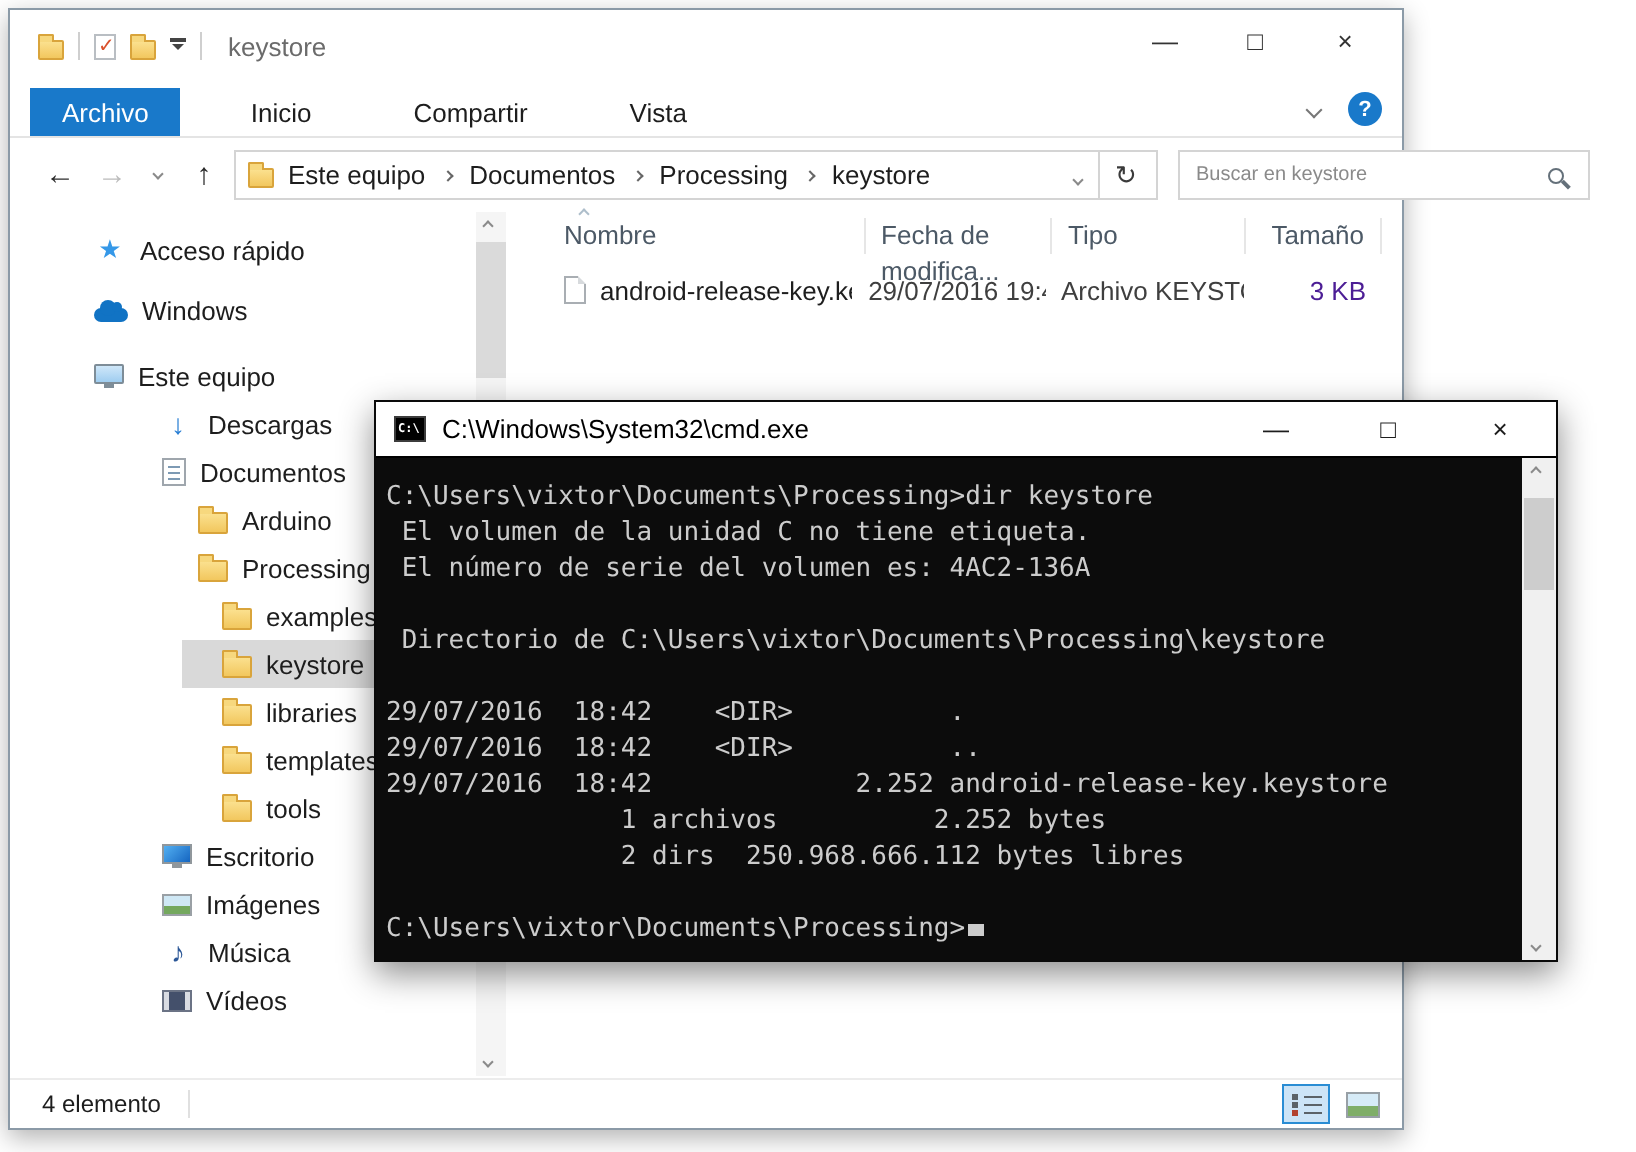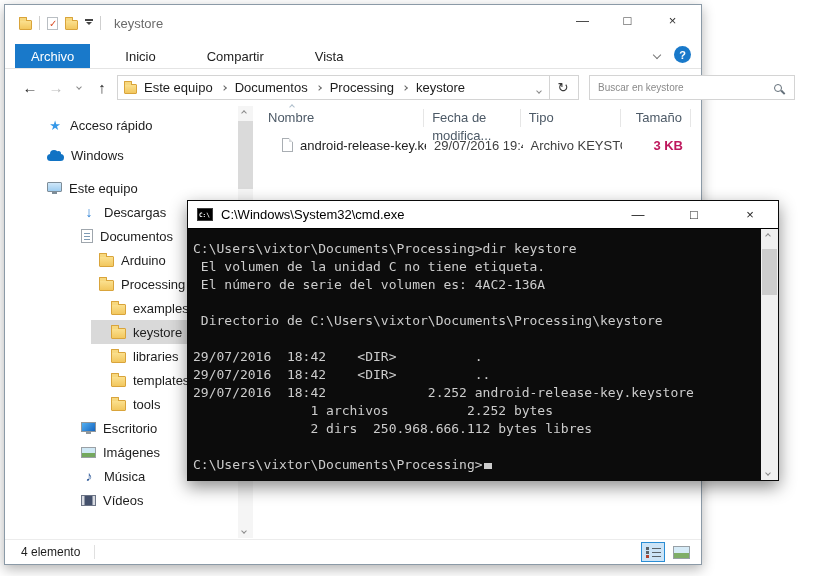--- a/index.html
+++ b/index.html
@@ -99,29 +99,29 @@
   .side-scroll { position:absolute; left:233px; top:2px; width:15px; height:432px; background:#f5f5f5; }
   .side-scroll .thumb { position:absolute; left:0; top:15px; width:15px; height:68px; background:#dadada; }
   .scroll-arrow { position:absolute; left:4px; }
   .scroll-arrow.topA { top:5px; } .scroll-arrow.botA { bottom:5px; }
   .chev.gray { border-color:#8a8a8a; }
 
   
   .filelist { position:absolute; left:255px; top:0; right:10px; }
   .fl-head { display:flex; height:27px; align-items:center; font-size:13px; color:#4c5966; position:relative; }
   .fl-col { padding-left:8px; border-right:1px solid #e6e6e6; height:18px; line-height:18px; }
-  .col-name { width:193px; } .col-date { width:113px; } .col-type { width:117px; } .col-size { width:80px; text-align:right; padding-right:8px; }
+  .col-name { width:193px;margin-left:14px; } .col-date { width:113px; } .col-type { width:117px; } .col-size { width:80px; text-align:right; padding-right:8px; }
   .sort-ind { position:absolute; left:30px; top:1px; }
   .chev.sort { width:4px; height:4px; border-color:#aebecb; }
   .fl-row { display:flex; align-items:center; height:22px; font-size:13px; color:#1e1e1e; margin-top:3px; }
   .cell { padding-left:8px; white-space:nowrap; overflow:hidden; }
   .cell-name { width:193px; display:flex; align-items:center; gap:7px; padding-left:22px; }
   .cell-date,.cell-type { color:#3f3f3f; }
   .cell-date { width:113px; } .cell-type { width:117px; }
-  .cell-size { width:80px; text-align:right; padding-right:8px; color:#be185d;font-weight:bold; }
+  .cell-size { width:80px; text-align:right; padding-right:8px; color:#4c1d95; }
   .icon-page { width:11px; height:14px; background:#fff; border:1px solid #a9aeb3; position:relative; flex:none; }
   .icon-page::before { content:""; position:absolute; top:-1px; right:-1px; width:0; height:0;
     border-style:solid; border-width:0 4px 4px 0; border-color:#fff #fff #d7dadd #d7dadd; }
 
   
   .statusbar { position:absolute; left:0; right:0; bottom:0; height:25px; border-top:1px solid #ececec;
     display:flex; align-items:center; font-size:12px; color:#1d1d1d; }
   .status-count { margin-left:16px; }
   .status-sep { width:1px; height:14px; background:#e0e0e0; margin-left:14px; }
   .status-views { position:absolute; right:8px; top:2px; display:flex; gap:4px; }

